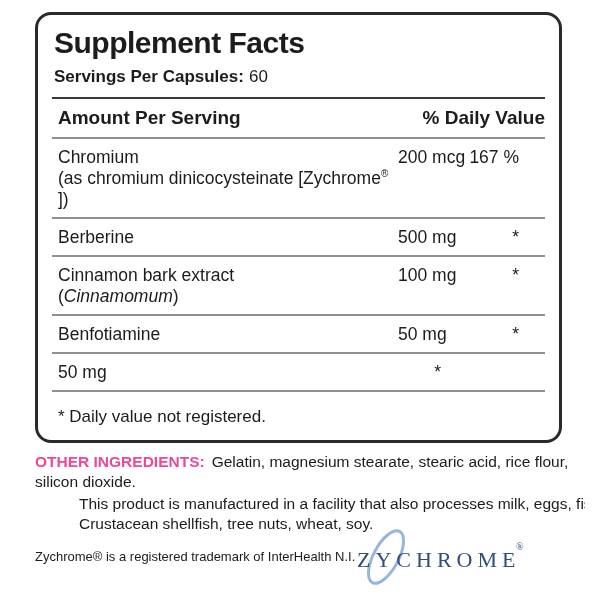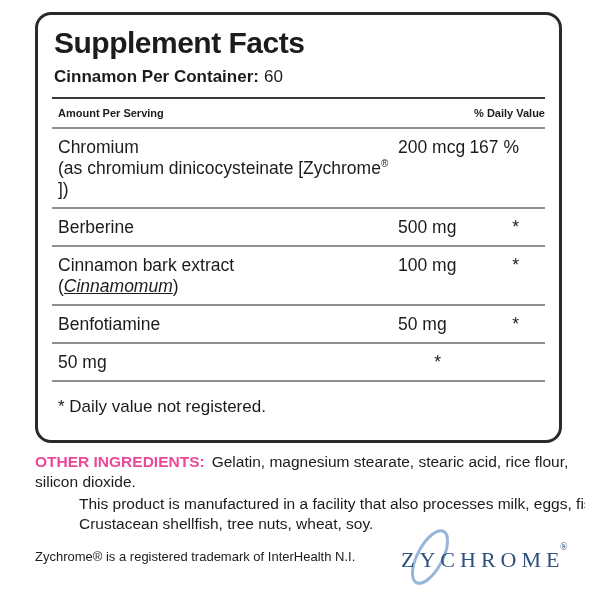--- a/index.html
+++ b/index.html
@@ -14,53 +14,53 @@
   .sf-title { font-size: 30px; font-weight: bold; letter-spacing: -0.5px;
     line-height: 1.05; margin: 2px 0 7px 2px; }
   .serving-line { font-size: 17px; line-height: 22px; margin-left: 2px; }
   .serving-line .lbl { font-weight: bold; }
   .serving-line .val { margin-left: 5px; }
 
   .rule-dark  { border-top: 2.5px solid #3a3a3a; margin-top: 9px; }
   .rule-light { border-top: 2px solid #909090; }
 
   .colhead { display: flex; justify-content: space-between; align-items: flex-start;
-    font-weight: bold; font-size: 11px; padding: 8px 0 8px 6px; gap: 20px; }
+    font-weight: bold; font-size: 19px; padding: 8px 0 8px 6px; gap: 20px; }
 
   .row { display: grid; grid-template-columns: 340px 1fr 78px;
     padding: 8px 0 7px 6px; font-size: 17.5px; line-height: 21px; }
   .row .dv { text-align: right; padding-right: 26px; }
   .row .line2 { display: block; }
   .row sup { font-size: 10px; vertical-align: super; line-height: 0; }
-  .row .it { font-style: italic; text-decoration: underline; }
+  .row .it { font-style: italic; }
 
   .footnote { font-size: 17px; padding: 15px 0 0 6px; }
 
   
   .other-par { position: absolute; left: 35px; top: 452px; width: 540px;
     font-size: 15.5px; line-height: 19.5px; }
   .other-par .oi-label { color: #ec4899; font-weight: bold; margin-right: 7px; }
   .allergen-par { position: absolute; left: 35px; top: 494px; width: 540px;
     font-size: 15.5px; line-height: 19.5px; margin-left: 44px; }
 
   .bottom-row { position: absolute; left: 35px; top: 530px; width: 540px;
-    display: flex; justify-content: space-between; align-items: flex-start; }
+    display: flex; align-items: flex-start; }
   .tm-note { font-size: 13px; margin-top: 19px; }
   .logo-svg { width: 176px; height: 56px; overflow: visible; flex: 0 0 auto; }
 </style>
 </head>
 <body>
 
 <div class="page">
 
   <section class="sf-box">
     <h1 class="sf-title">Supplement Facts</h1>
 
     <p class="serving-line">
-      <span class="lbl">Cinnamon Per Container:</span><span class="val">60</span>
+      <span class="lbl">Servings Per Capsules:</span><span class="val">60</span>
     </p>
 
     <div class="rule-dark"></div>
 
     <div class="colhead">
       <span>Amount Per Serving</span>
       <span>% Daily Value</span>
     </div>
 
     <div class="rule-light"></div>

